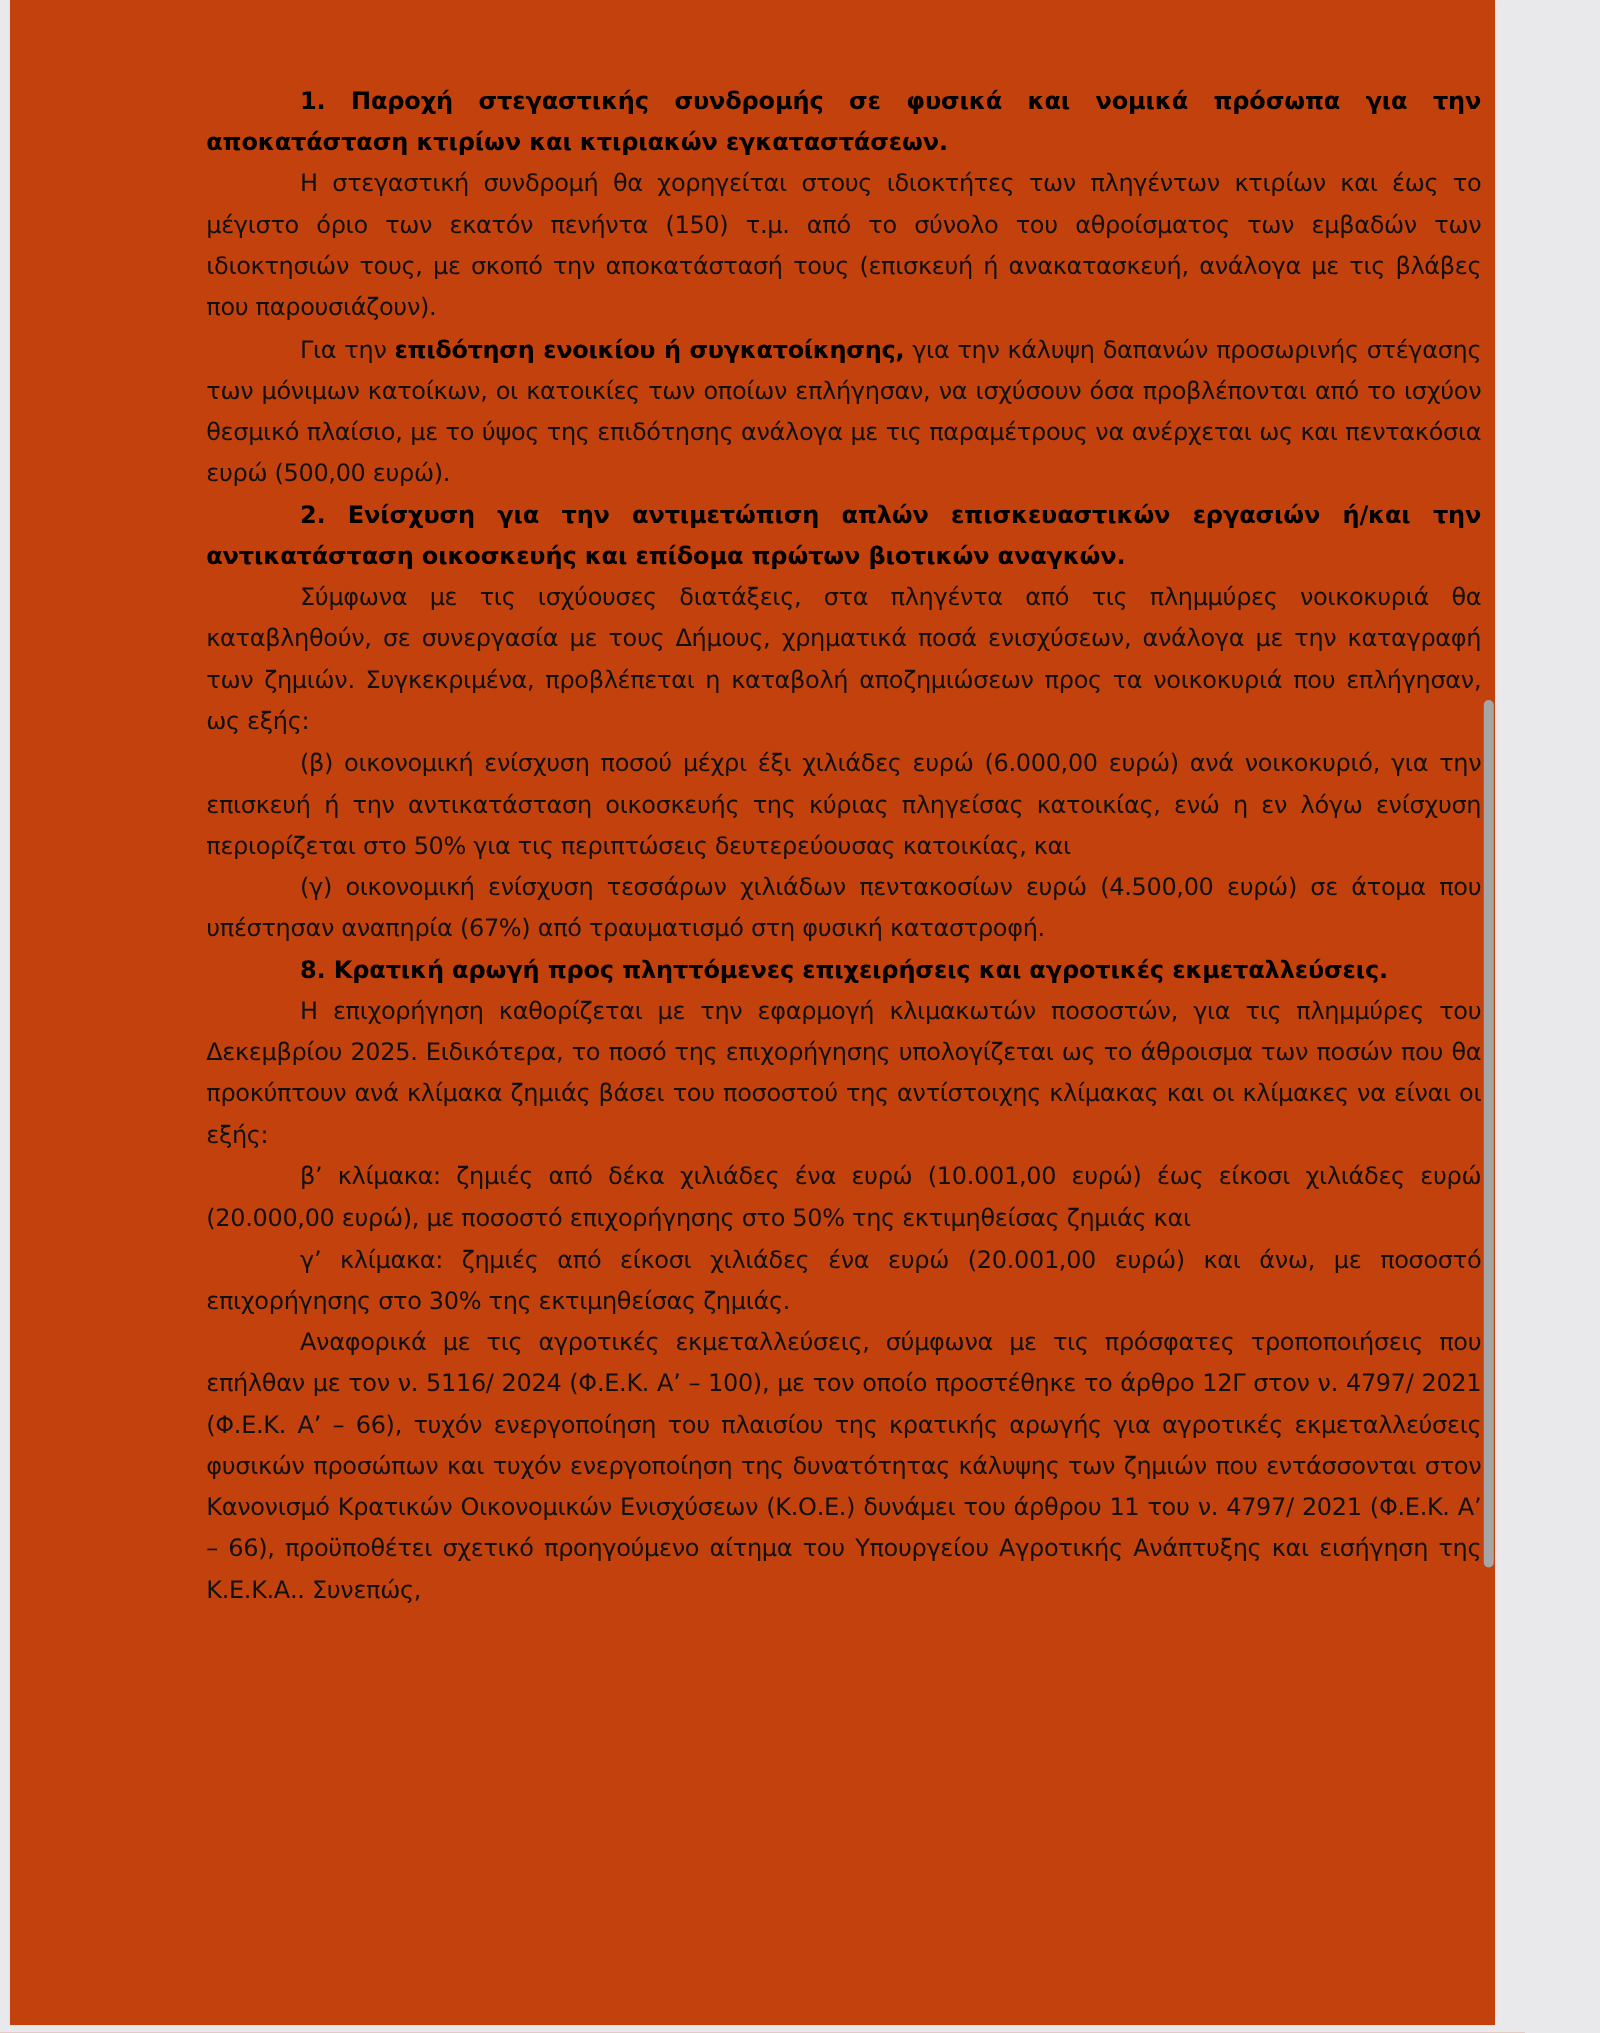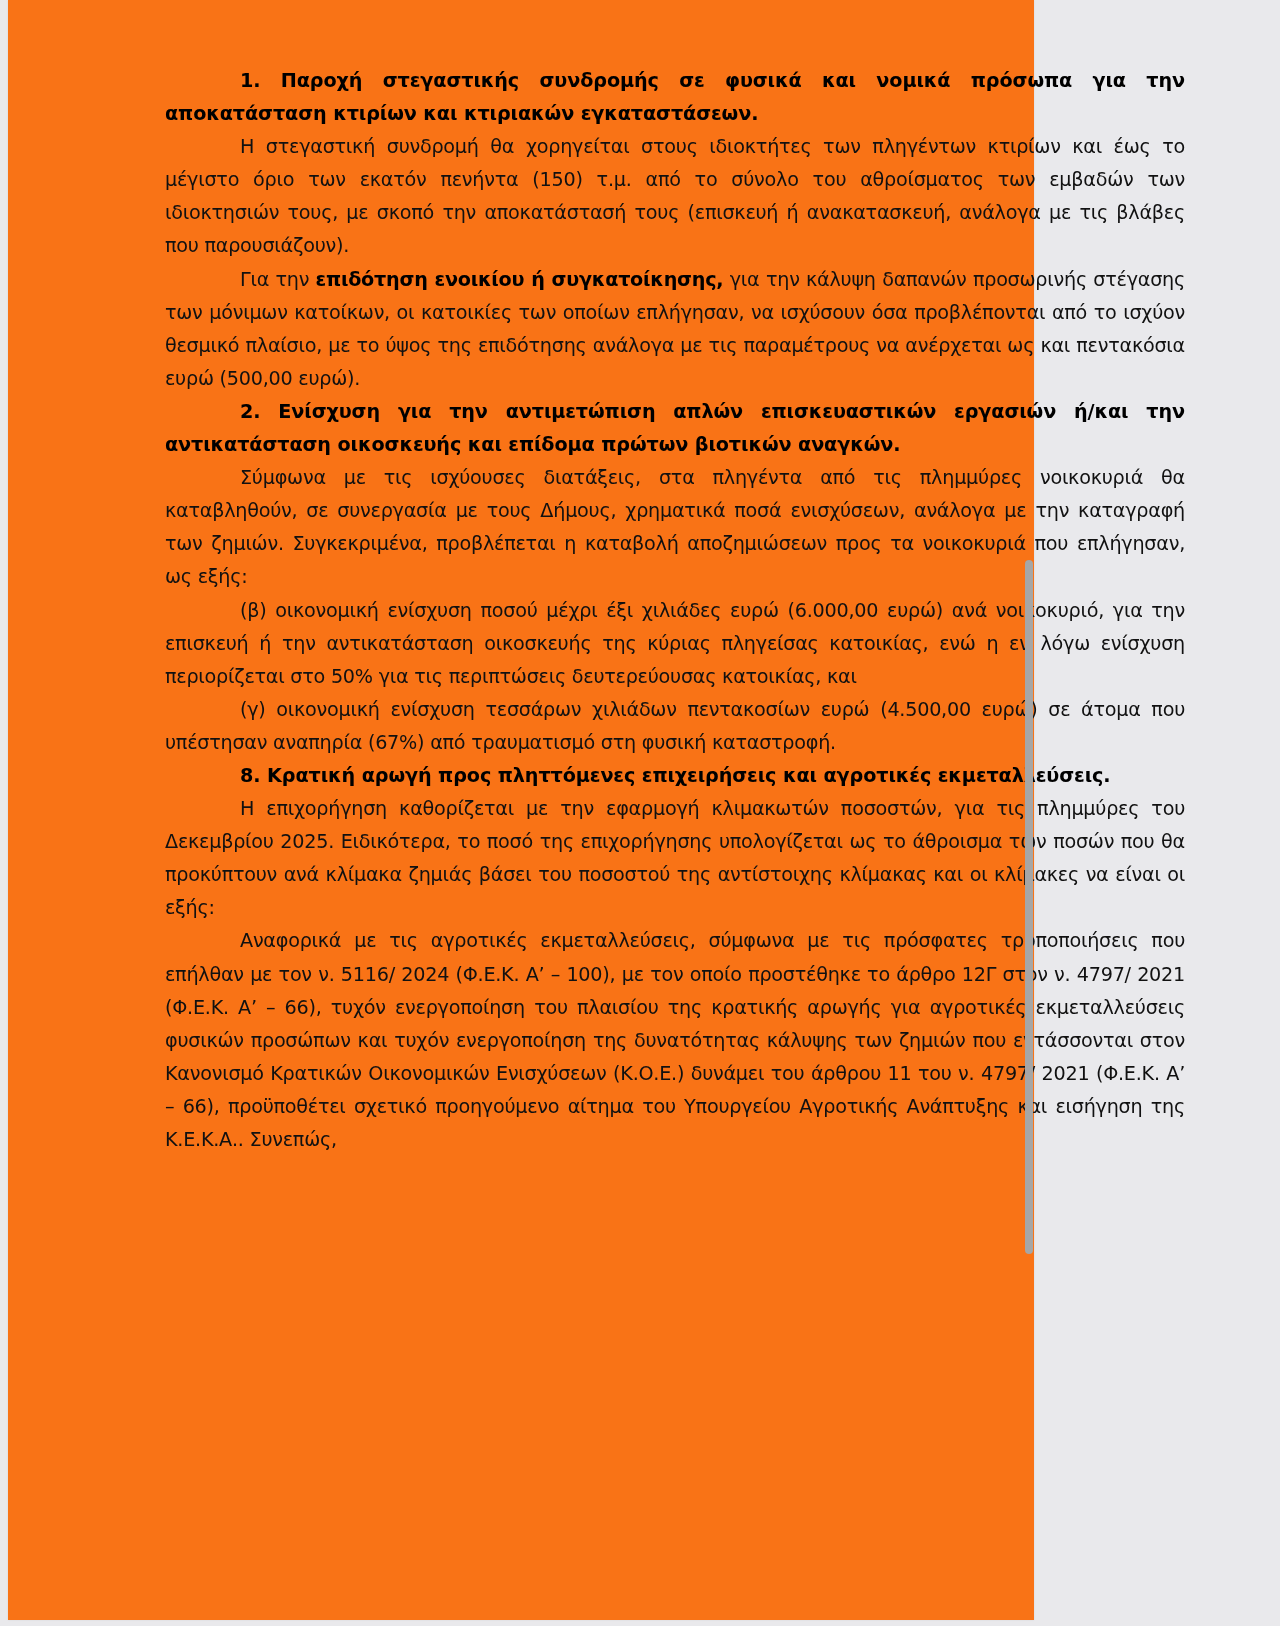--- a/index.html
+++ b/index.html
@@ -13,23 +13,23 @@
     .viewer {
       position: relative;
       width: 1280px;
       height: 1626px;
       background: #e9e9ec;
     }
     .page {
       position: absolute;
       left: 8px;
       top: 0;
-      width: 1026px;
+      width: 1188px;
       height: 1620px;
-      background: #f97316;
+      background: #c2410c;
       box-shadow: 0 0 2px rgba(0,0,0,0.08);
     }
     .content {
       position: absolute;
       left: 157px;
       top: 64px;
       width: 1020px;
       font-family: "DejaVu Sans", sans-serif;
       font-size: 19.2px;
       line-height: 33.1px;
@@ -80,20 +80,22 @@
       <p>Η στεγαστική συνδρομή θα χορηγείται στους ιδιοκτήτες των πληγέντων κτιρίων και έως το μέγιστο όριο των εκατόν πενήντα (150) τ.μ. από το σύνολο του αθροίσματος των εμβαδών των ιδιοκτησιών τους, με σκοπό την αποκατάστασή τους (επισκευή ή ανακατασκευή, ανάλογα με τις βλάβες που παρουσιάζουν).</p>
       <p><span>Για την </span><b>επιδότηση ενοικίου ή συγκατοίκησης,</b><span> για την κάλυψη δαπανών προσωρινής στέγασης των μόνιμων κατοίκων, οι κατοικίες των οποίων επλήγησαν, να ισχύσουν όσα προβλέπονται από το ισχύον θεσμικό πλαίσιο, με το ύψος της επιδότησης ανάλογα με τις παραμέτρους να ανέρχεται ως και πεντακόσια ευρώ (500,00 ευρώ).</span></p>
 
       <p class="heading">2. Ενίσχυση για την αντιμετώπιση απλών επισκευαστικών εργασιών ή/και την αντικατάσταση οικοσκευής και επίδομα πρώτων βιοτικών αναγκών.</p>
       <p>Σύμφωνα με τις ισχύουσες διατάξεις, στα πληγέντα από τις πλημμύρες νοικοκυριά θα καταβληθούν, σε συνεργασία με τους Δήμους, χρηματικά ποσά ενισχύσεων, ανάλογα με την καταγραφή των ζημιών. Συγκεκριμένα, προβλέπεται η καταβολή αποζημιώσεων προς τα νοικοκυριά που επλήγησαν, ως εξής:</p>
       <p>(β) οικονομική ενίσχυση ποσού μέχρι έξι χιλιάδες ευρώ (6.000,00 ευρώ) ανά νοικοκυριό, για την επισκευή ή την αντικατάσταση οικοσκευής της κύριας πληγείσας κατοικίας, ενώ η εν λόγω ενίσχυση περιορίζεται στο 50% για τις περιπτώσεις δευτερεύουσας κατοικίας, και</p>
       <p>(γ) οικονομική ενίσχυση τεσσάρων χιλιάδων πεντακοσίων ευρώ (4.500,00 ευρώ) σε άτομα που υπέστησαν αναπηρία (67%) από τραυματισμό στη φυσική καταστροφή.</p>
 
       <p class="heading">8. Κρατική αρωγή προς πληττόμενες επιχειρήσεις και αγροτικές εκμεταλλεύσεις.</p>
       <p>Η επιχορήγηση καθορίζεται με την εφαρμογή κλιμακωτών ποσοστών, για τις πλημμύρες του Δεκεμβρίου 2025. Ειδικότερα, το ποσό της επιχορήγησης υπολογίζεται ως το άθροισμα των ποσών που θα προκύπτουν ανά κλίμακα ζημιάς βάσει του ποσοστού της αντίστοιχης κλίμακας και οι κλίμακες να είναι οι εξής:</p>
+      <p>β’ κλίμακα: ζημιές από δέκα χιλιάδες ένα ευρώ (10.001,00 ευρώ) έως είκοσι χιλιάδες ευρώ (20.000,00 ευρώ), με ποσοστό επιχορήγησης στο 50% της εκτιμηθείσας ζημιάς και</p>
+      <p>γ’ κλίμακα: ζημιές από είκοσι χιλιάδες ένα ευρώ (20.001,00 ευρώ) και άνω, με ποσοστό επιχορήγησης στο 30% της εκτιμηθείσας ζημιάς.</p>
       <p>Αναφορικά με τις αγροτικές εκμεταλλεύσεις, σύμφωνα με τις πρόσφατες τροποποιήσεις που επήλθαν με τον ν. 5116/ 2024 (Φ.Ε.Κ. Α’ – 100), με τον οποίο προστέθηκε το άρθρο 12Γ στον ν. 4797/ 2021 (Φ.Ε.Κ. Α’ – 66), τυχόν ενεργοποίηση του πλαισίου της κρατικής αρωγής για αγροτικές εκμεταλλεύσεις φυσικών προσώπων και τυχόν ενεργοποίηση της δυνατότητας κάλυψης των ζημιών που εντάσσονται στον Κανονισμό Κρατικών Οικονομικών Ενισχύσεων (Κ.Ο.Ε.) δυνάμει του άρθρου 11 του ν. 4797/ 2021 (Φ.Ε.Κ. Α’ – 66), προϋποθέτει σχετικό προηγούμενο αίτημα του Υπουργείου Αγροτικής Ανάπτυξης και εισήγηση της Κ.Ε.Κ.Α.. Συνεπώς,</p>
 
     </div>
     <div class="scrollbar-track">
       <div class="scrollbar-thumb"></div>
     </div>
   </div>
 </div>
 
 </body></html>

